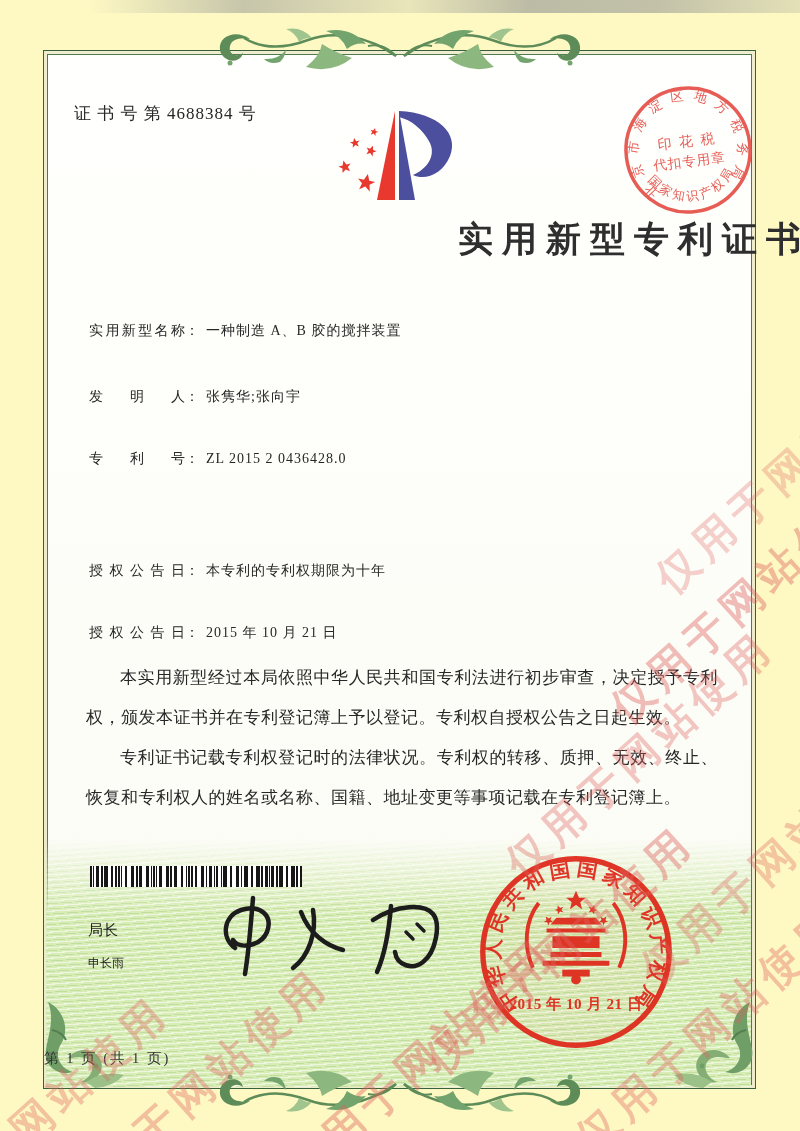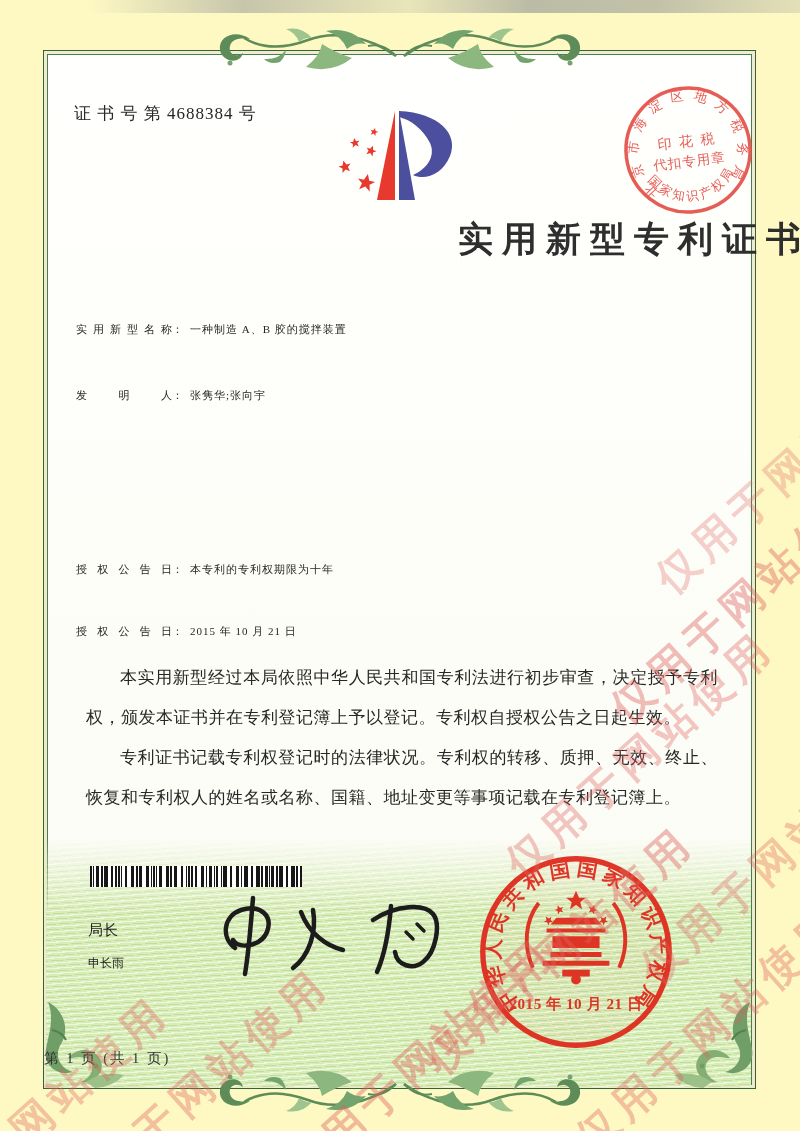--- a/index.html
+++ b/index.html
@@ -17,21 +17,21 @@
   .green-band{position:absolute;left:46px;top:838px;width:705px;height:249px;background-color:#d8ecb6;
     background-image:repeating-linear-gradient(-4deg,rgba(255,255,255,.55) 0 1.2px,rgba(255,255,255,0) 1.2px 2.6px,rgba(140,190,110,.30) 2.6px 3.4px,rgba(255,255,255,0) 3.4px 5.2px);
     -webkit-mask-image:linear-gradient(180deg,rgba(0,0,0,0) 0%,#000 30%);
     mask-image:linear-gradient(180deg,rgba(0,0,0,0) 0%,#000 30%);}
   .orn{position:absolute;}
   .cert-no{position:absolute;left:74px;top:102px;font-size:17px;letter-spacing:1px;}
   .logo{position:absolute;left:325px;top:106px;width:150px;height:100px;}
   .title{position:absolute;left:0;top:216px;width:100%;text-align:right;font-size:35px;font-weight:700;
          letter-spacing:9px;color:#2e2e2e;margin-left:10px;}
   .tax-stamp{position:absolute;left:618px;top:80px;width:140px;height:140px;transform:rotate(-7deg);opacity:.93;}
-  .field{position:absolute;left:76px;font-size:11px;white-space:nowrap;}
+  .field{position:absolute;left:89px;font-size:14px;white-space:nowrap;}
   .flabel{display:inline-block;width:96px;text-align:justify;text-align-last:justify;vertical-align:bottom;}
   .fcolon{display:inline-block;margin-right:7px;}
   .fvalue{letter-spacing:1px;}
   .paras{position:absolute;left:86px;top:658px;width:632px;font-size:17px;line-height:40px;
          text-align:justify;letter-spacing:.5px;}
   .paras p{margin:0;text-indent:2em;}
   .barcode{position:absolute;left:90px;top:866px;width:212px;height:21px;background-color:#fff;
     background-image:repeating-linear-gradient(90deg,#161616 0 2px,transparent 2px 7px),
                      repeating-linear-gradient(90deg,#161616 0 1px,transparent 1px 11px),
                      repeating-linear-gradient(90deg,#161616 0 1.5px,transparent 1.5px 5px);
@@ -128,20 +128,23 @@
     <text x="0" y="-4" font-size="14" fill="#e5514a" text-anchor="middle" letter-spacing="2">印 花 税</text>
     <text x="0" y="16" font-size="13.5" fill="#e5514a" text-anchor="middle" letter-spacing="1">代扣专用章</text>
   </svg>
 
   <div class="field z4" style="top:322px;">
     <span class="flabel">实用新型名称</span><span class="fcolon">：</span><span class="fvalue">一种制造 A、B 胶的搅拌装置</span>
   </div>
   <div class="field z4" style="top:388px;">
     <span class="flabel">发明人</span><span class="fcolon">：</span><span class="fvalue">张隽华;张向宇</span>
   </div>
+  <div class="field z4" style="top:450px;">
+    <span class="flabel">专利号</span><span class="fcolon">：</span><span class="fvalue">ZL 2015 2 0436428.0</span>
+  </div>
   <div class="field z4" style="top:562px;">
     <span class="flabel">授权公告日</span><span class="fcolon">：</span><span class="fvalue">本专利的专利权期限为十年</span>
   </div>
   <div class="field z4" style="top:624px;">
     <span class="flabel">授权公告日</span><span class="fcolon">：</span><span class="fvalue">2015 年 10 月 21 日</span>
   </div>
 
   <div class="paras z4">
     <p>本实用新型经过本局依照中华人民共和国专利法进行初步审查，决定授予专利权，颁发本证书并在专利登记簿上予以登记。专利权自授权公告之日起生效。</p>
     <p>专利证书记载专利权登记时的法律状况。专利权的转移、质押、无效、终止、恢复和专利权人的姓名或名称、国籍、地址变更等事项记载在专利登记簿上。</p>

